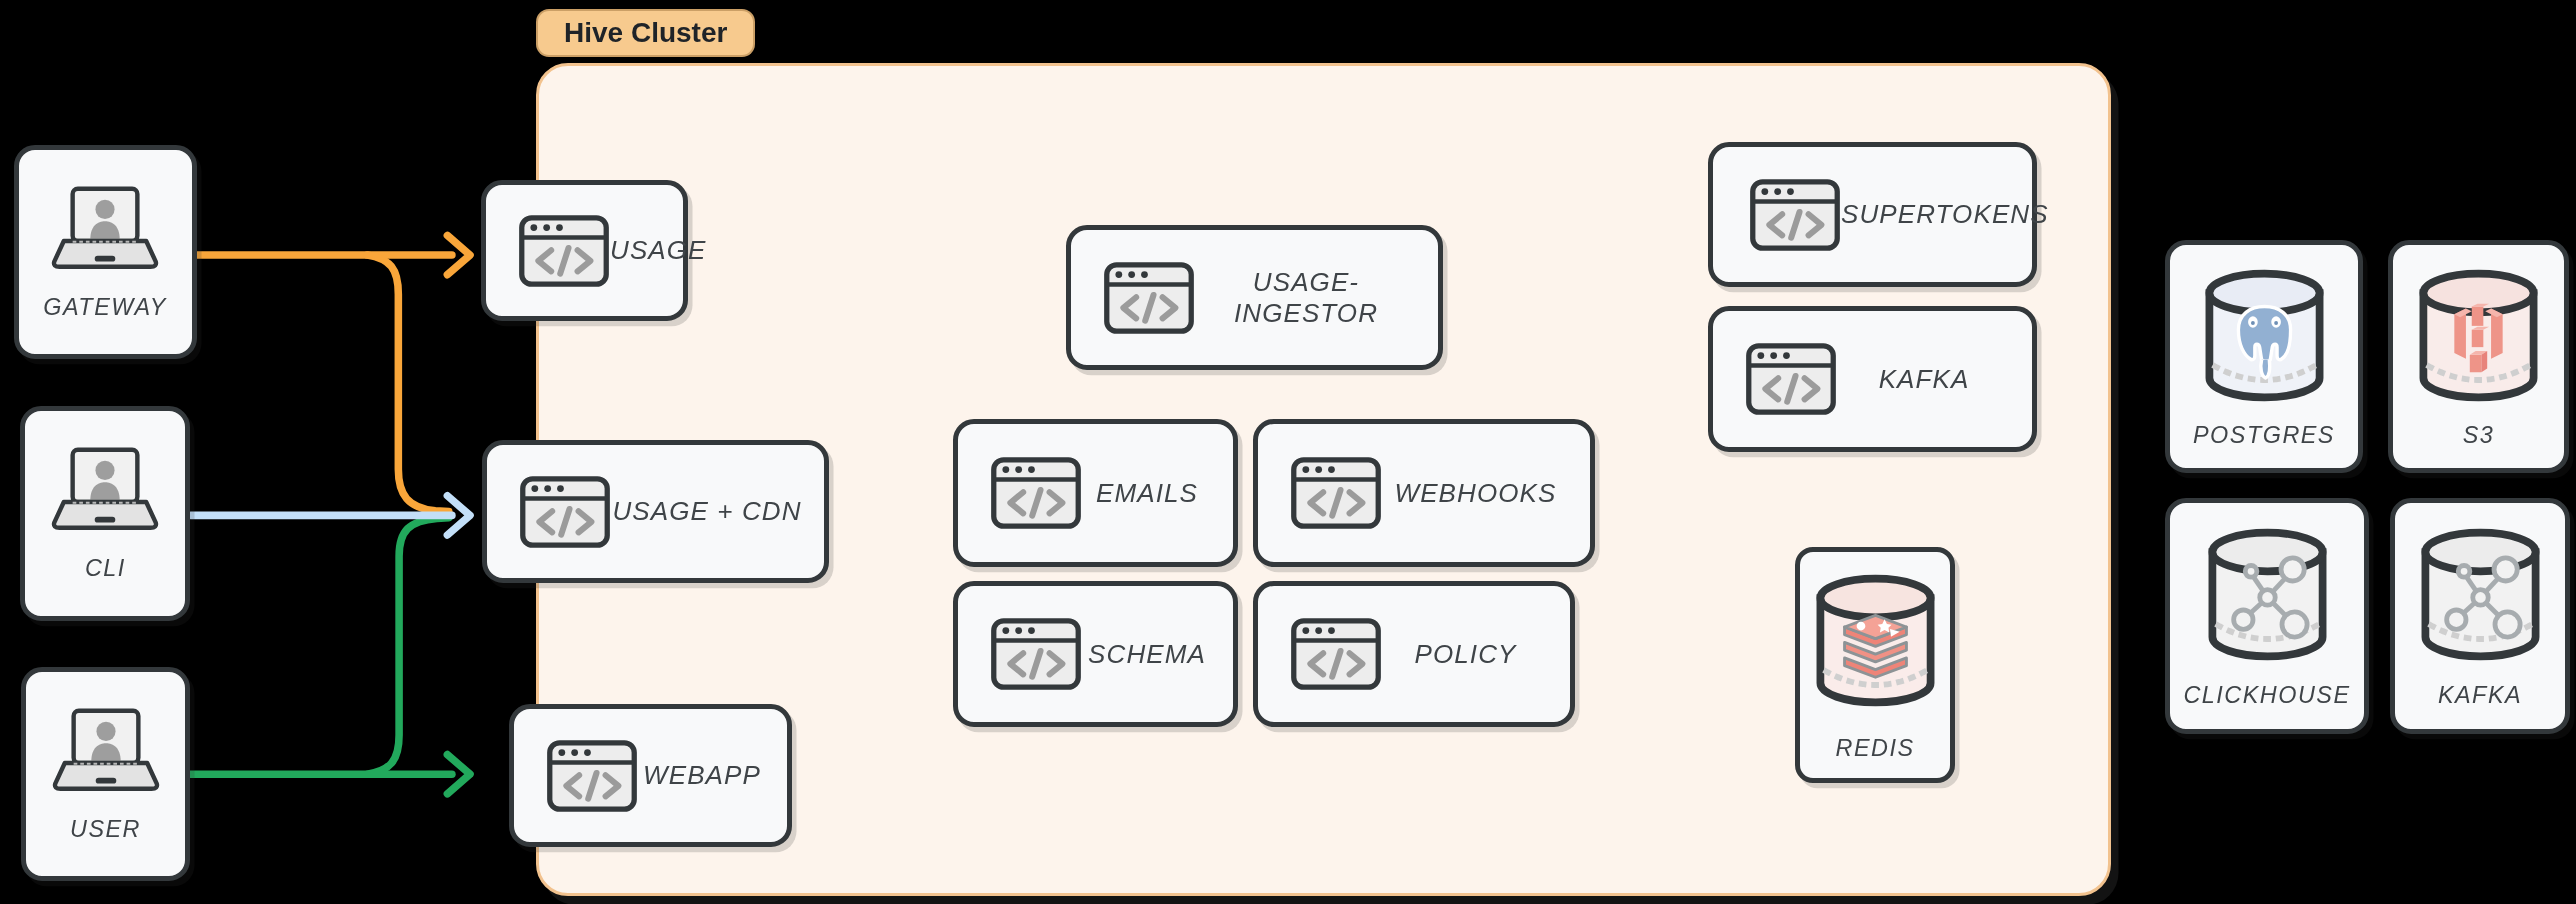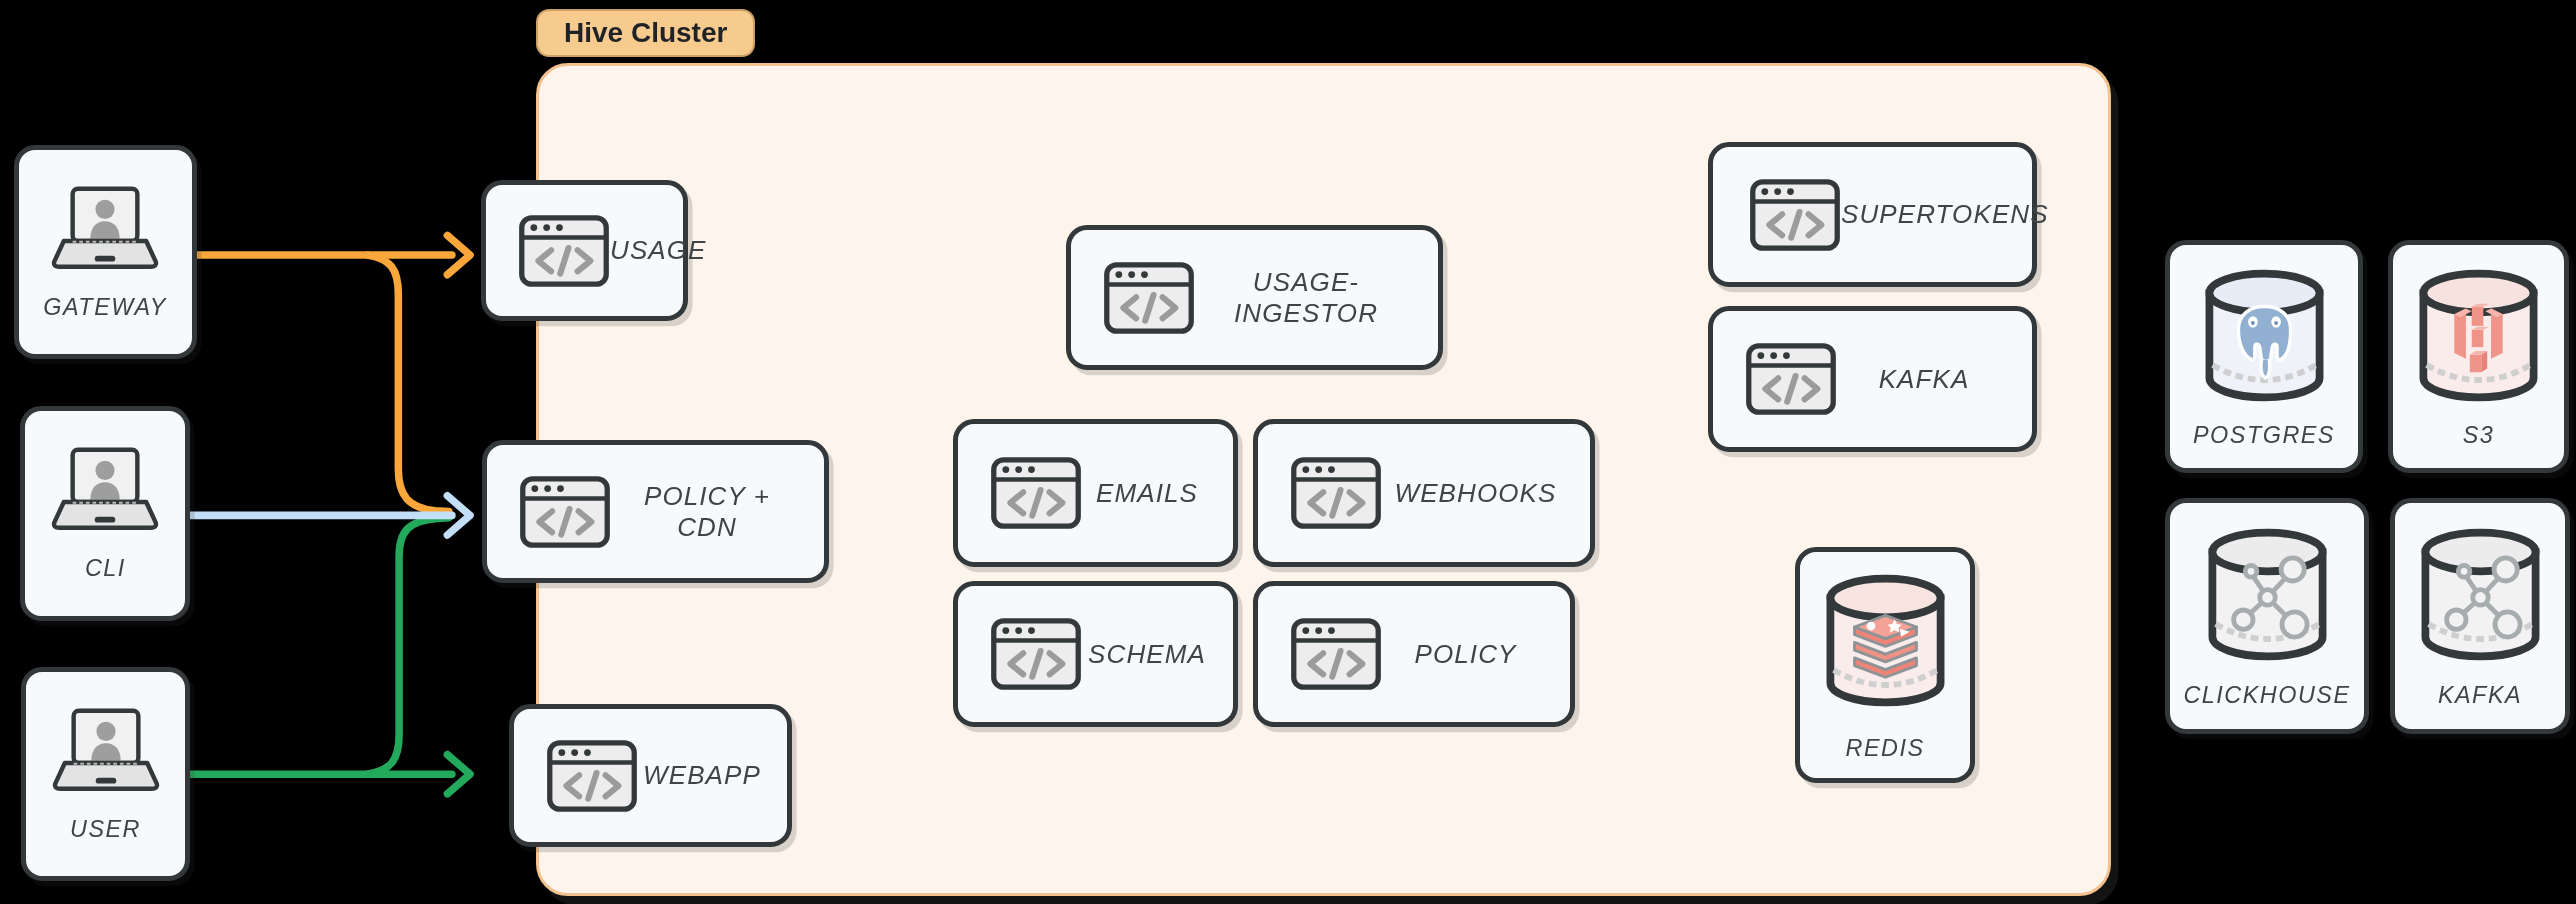--- a/index.html
+++ b/index.html
@@ -158,21 +158,21 @@
   <div class="card service" style="left:481px;top:180px;width:207px;height:141px;">
     <svg class="ico" viewBox="0 0 122 98" width="92" height="74">
         <use href="#sym-browser"></use>
       </svg>
     <div class="label">USAGE</div>
   </div>
   <div class="card service" style="left:482px;top:440px;width:347px;height:143px;">
     <svg class="ico" viewBox="0 0 122 98" width="92" height="74">
         <use href="#sym-browser"></use>
       </svg>
-    <div class="label">POLICY + CDN</div>
+    <div class="label">USAGE + CDN</div>
   </div>
   <div class="card service" style="left:481px;top:704px;width:283px;height:143px;margin-left:28px;">
     <svg class="ico" viewBox="0 0 122 98" width="92" height="74">
         <use href="#sym-browser"></use>
       </svg>
     <div class="label">WEBAPP</div>
   </div>
   <div class="card service" style="left:1066px;top:225px;width:377px;height:145px;">
     <svg class="ico" viewBox="0 0 122 98" width="92" height="74">
         <use href="#sym-browser"></use>
@@ -209,21 +209,21 @@
       </svg>
     <div class="label">SUPERTOKENS</div>
   </div>
   <div class="card service" style="left:1708px;top:306px;width:329px;height:146px;">
     <svg class="ico" viewBox="0 0 122 98" width="92" height="74">
         <use href="#sym-browser"></use>
       </svg>
     <div class="label">KAFKA</div>
   </div>
 
-  <div class="card stack" style="left:1795px;top:547px;width:180px;height:236px;gap:21px;">
+  <div class="card stack" style="left:1795px;top:547px;width:160px;height:236px;gap:21px;border-radius:18px;">
     <svg class="ico-db" viewBox="0 0 168 192" width="127" height="145">
         <use href="#sym-db-redis"></use>
       </svg>
     <div class="label">REDIS</div>
   </div>
   <div class="card stack" style="left:2165px;top:240px;width:198px;height:233px;gap:13.6px;">
     <svg class="ico-db" viewBox="0 0 168 192" width="127" height="145">
         <use href="#sym-db-postgres"></use>
       </svg>
     <div class="label">POSTGRES</div>

